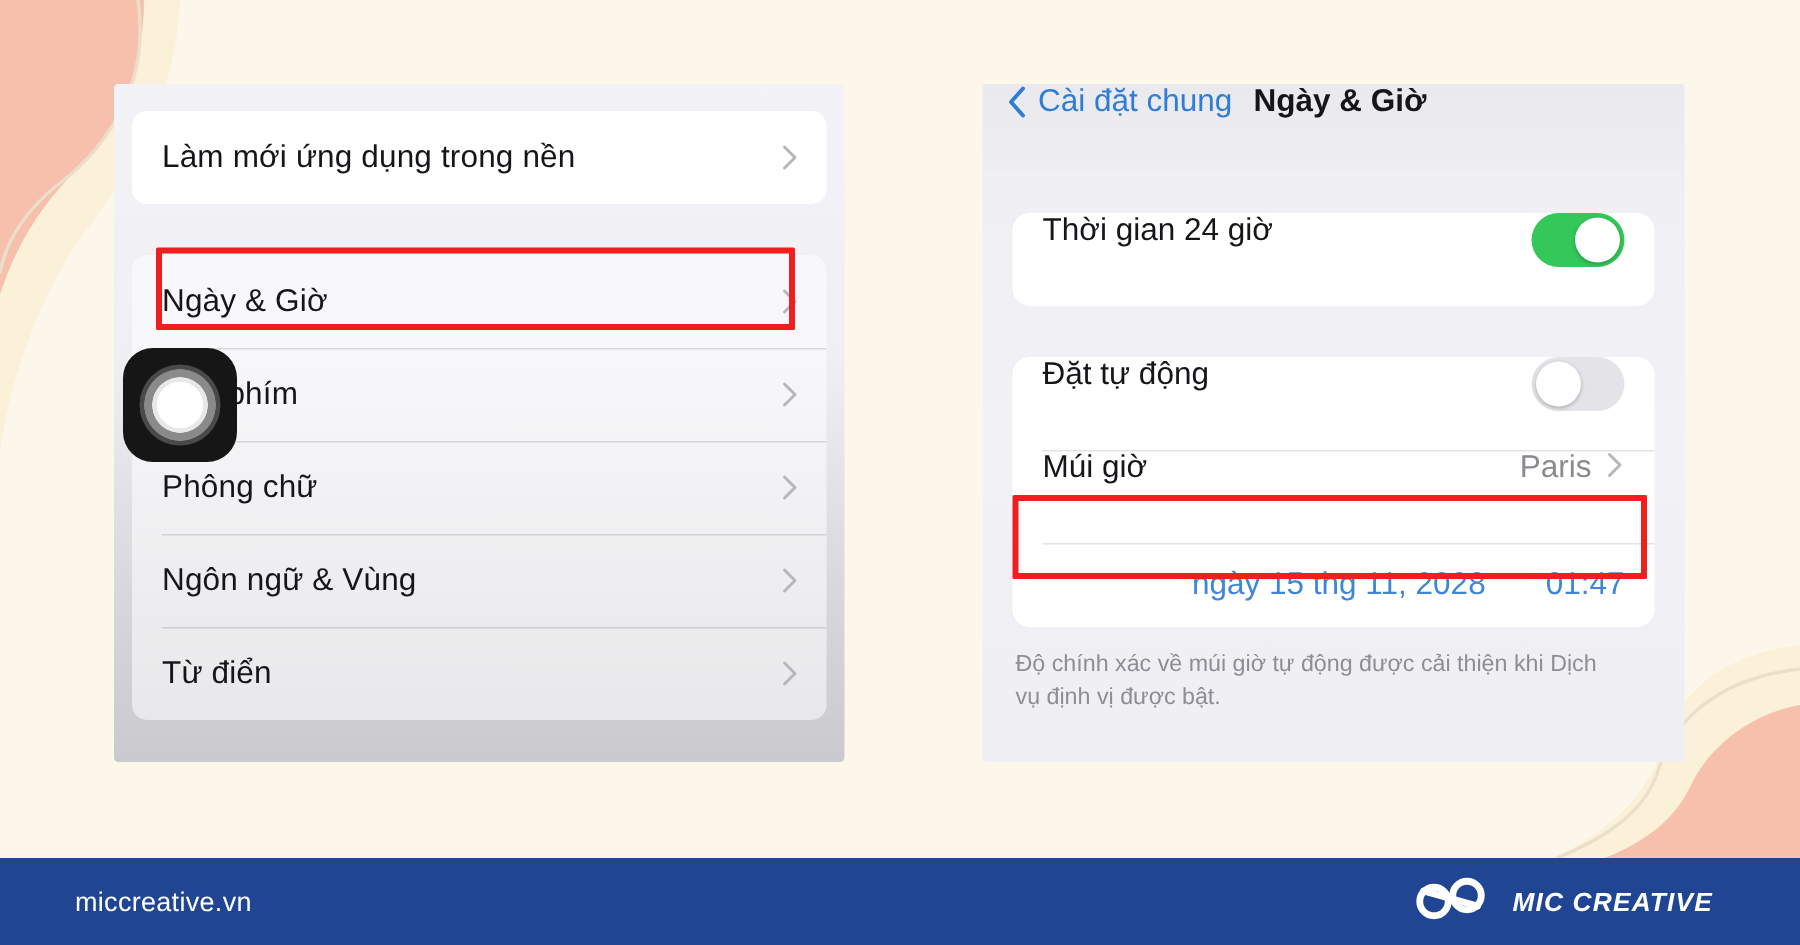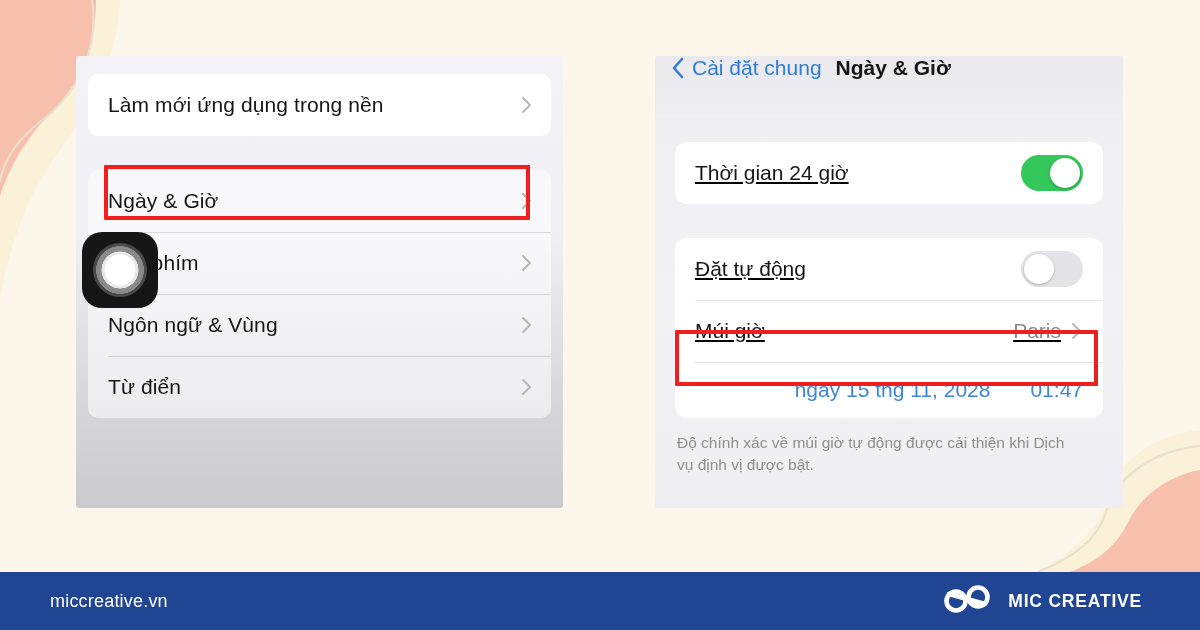--- a/index.html
+++ b/index.html
@@ -134,24 +134,23 @@
 
   .r-card {
     background: #FFFFFF;
     margin: 0 20px;
     border-radius: 12px;
     overflow: hidden;
   }
   .r-row {
     height: 62px;
     display: flex;
-    align-items: center;
-    padding: 16px 20px;
+    align-items: flex-start;
+    padding: 0 20px;
     position: relative;
-    text-decoration: underline;
   }
   .r-row + .r-row::before {
     content: "";
     position: absolute;
     left: 20px; right: 0; top: 0;
     height: 1px;
     background: rgba(60,60,67,0.14);
   }
   .r-label {
     font-size: 21px;
@@ -235,20 +234,21 @@
   .brand-right {
     display: flex;
     align-items: center;
     gap: 12px;
   }
   .brand-name {
     color: #FFFFFF;
     font-size: 17.5px;
     font-weight: bold;
     letter-spacing: .8px;
+    font-style: italic;
   }
 </style>
 </head>
 <body>
 
 <div class="bg-decor">
   <svg width="1200" height="630" viewBox="0 0 1200 630" style="position:absolute;left:0;top:0;">
 
     <path d="M0,0 L120,0 C118,60 90,110 60,150 C30,190 10,240 0,300 Z" fill="#FBF0D8"></path>
 
@@ -284,20 +284,28 @@
     <div class="l-row">
       <span class="l-label">Ngày &amp; Giờ</span>
       <span class="chev">
         <svg width="12" height="20" viewBox="0 0 12 20">
           <polyline points="2,3 9,10 2,17" fill="none" stroke="currentColor" stroke-width="2" stroke-linecap="round" stroke-linejoin="round"></polyline>
         </svg>
       </span>
     </div>
     <div class="l-row">
       <span class="l-label">Bàn phím</span>
+      <span class="chev">
+        <svg width="12" height="20" viewBox="0 0 12 20">
+          <polyline points="2,3 9,10 2,17" fill="none" stroke="currentColor" stroke-width="2" stroke-linecap="round" stroke-linejoin="round"></polyline>
+        </svg>
+      </span>
+    </div>
+    <div class="l-row">
+      <span class="l-label">Phông chữ</span>
       <span class="chev">
         <svg width="12" height="20" viewBox="0 0 12 20">
           <polyline points="2,3 9,10 2,17" fill="none" stroke="currentColor" stroke-width="2" stroke-linecap="round" stroke-linejoin="round"></polyline>
         </svg>
       </span>
     </div>
     <div class="l-row">
       <span class="l-label">Ngôn ngữ &amp; Vùng</span>
       <span class="chev">
         <svg width="12" height="20" viewBox="0 0 12 20">

